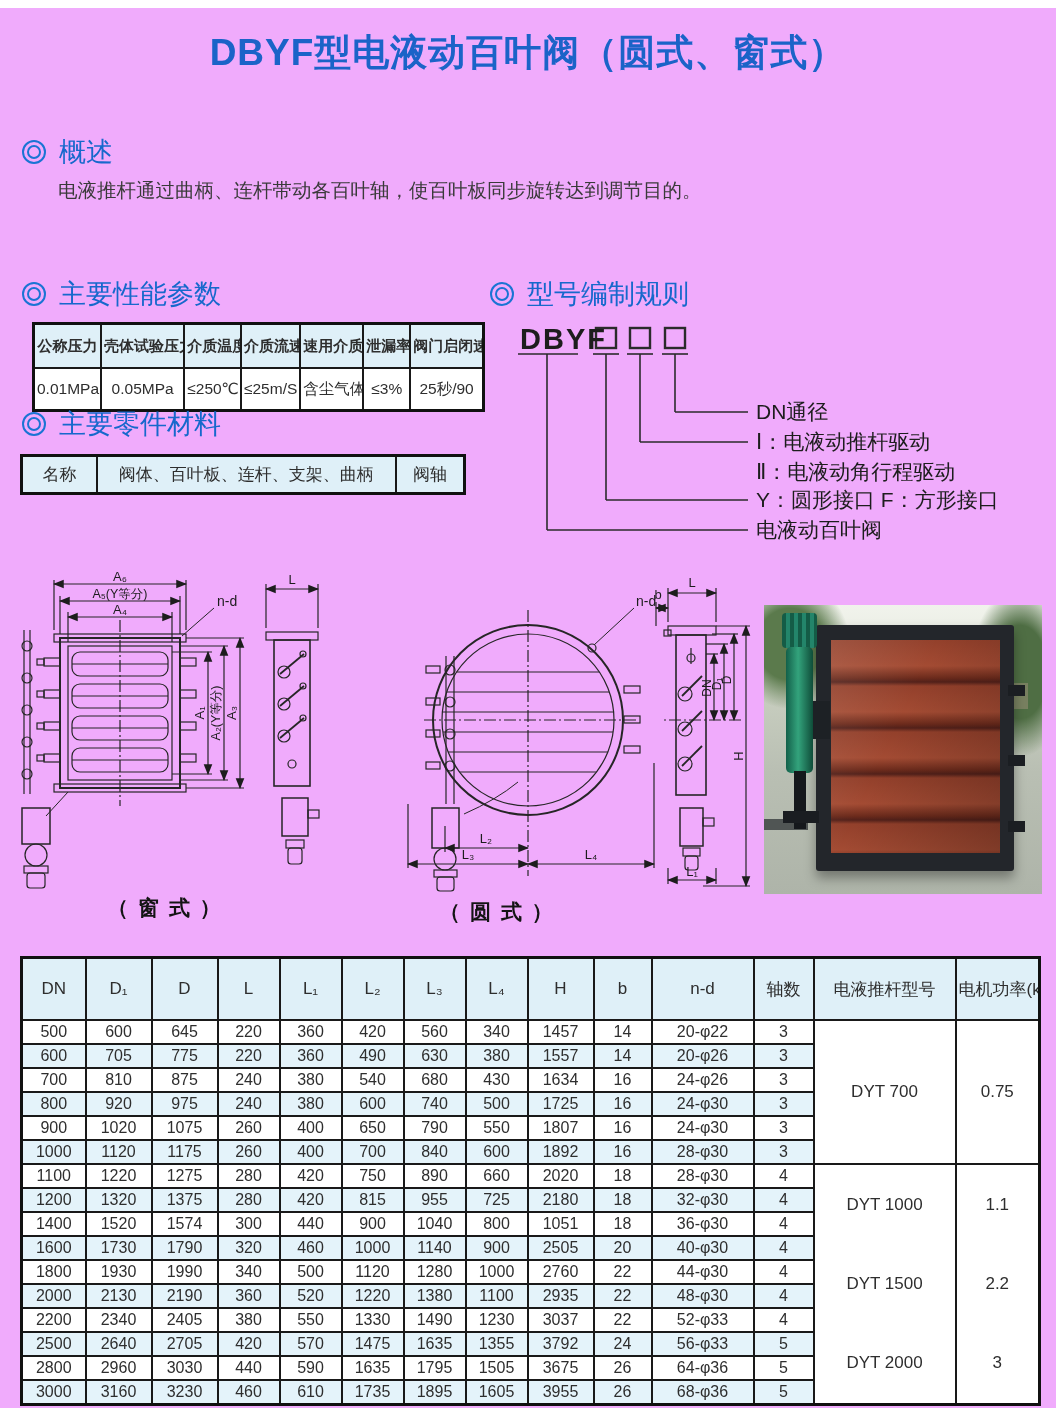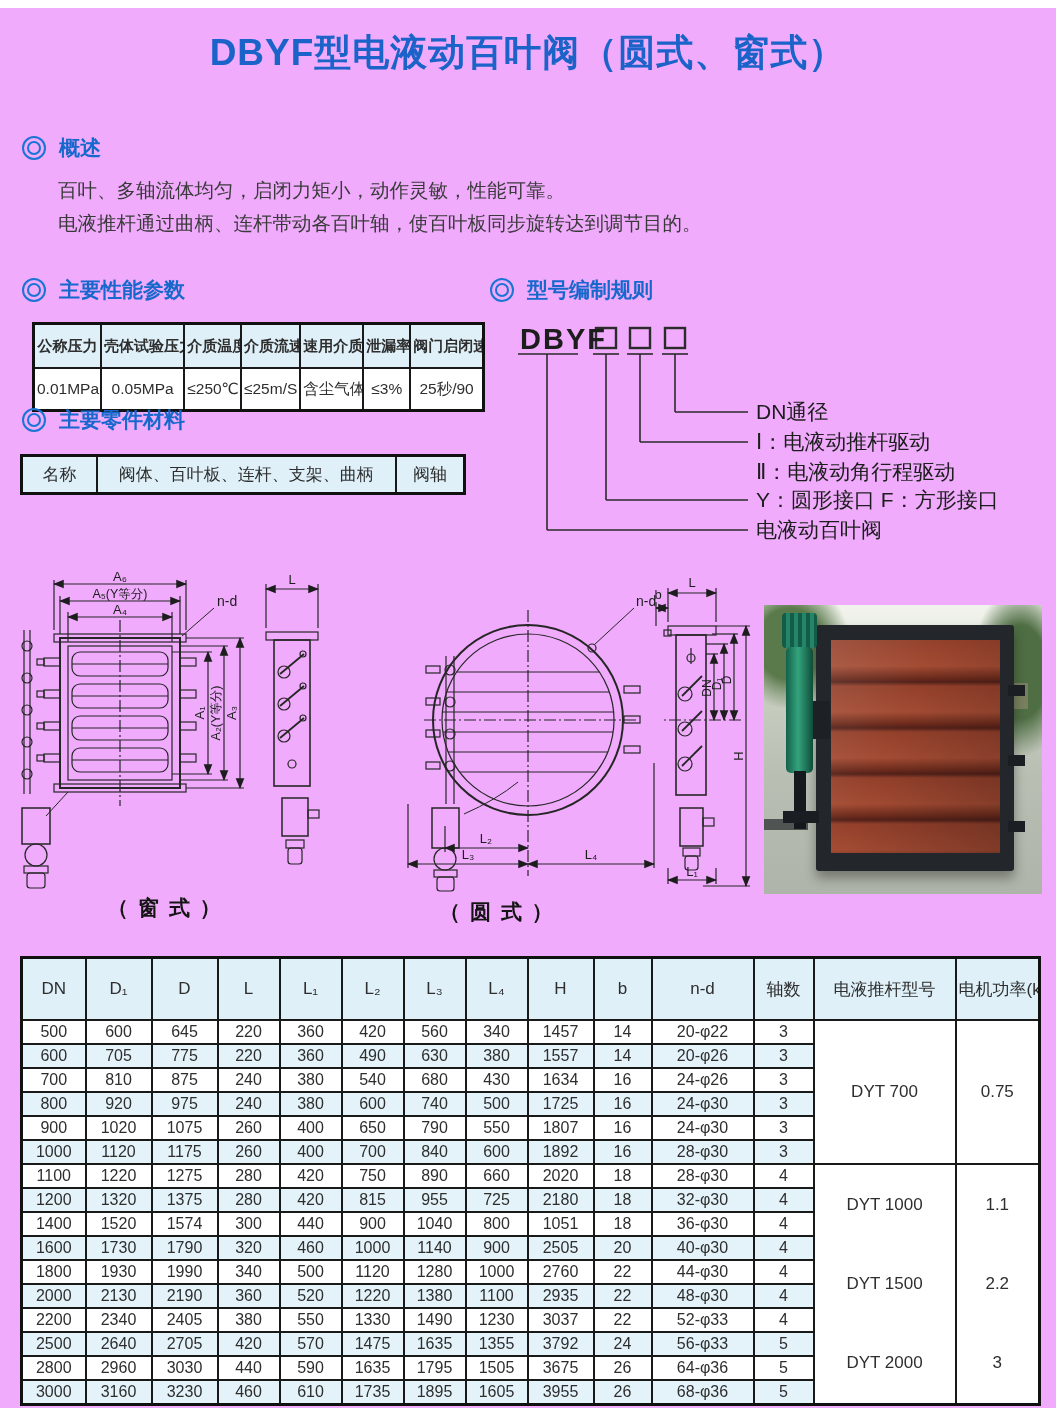--- a/index.html
+++ b/index.html
@@ -2,21 +2,21 @@
 <html><head>
 <meta charset="utf-8">
 <style>
   html,body{margin:0;padding:0;background:#ffffff;}
   body{font-family:"Liberation Sans","DejaVu Sans",sans-serif;color:#2e2e2e;}
   #page{position:relative;width:1056px;height:1408px;margin:8px auto;background:#f0abfc;overflow:hidden;}
 
   .page-title{position:absolute;top:20px;left:0;width:100%;text-align:center;
     font-size:37px;font-weight:bold;color:#1b63c8;letter-spacing:1px;}
 
-  .sec-h{position:absolute;display:flex;align-items:center;gap:13px;color:#1668cc;font-weight:bold;font-size:21px;}
+  .sec-h{position:absolute;display:flex;align-items:center;gap:13px;color:#1668cc;font-weight:normal;font-size:27px;}
   .sec-icon{width:20px;height:20px;border:2.5px solid #1a74d4;border-radius:50%;position:relative;flex:0 0 auto;}
   .sec-icon::after{content:"";position:absolute;inset:3px;border:2.5px solid #1a74d4;border-radius:50%;}
 
   .overview-text{position:absolute;left:58px;top:166px;width:965px;font-size:19.5px;
     line-height:33px;color:#3a3a3a;}
 
   table{border-collapse:collapse;table-layout:fixed;}
   .data-table{border:3px solid #111;}
   .data-table th,.data-table td{border:2px solid #191919;text-align:center;padding:0 2px;
     overflow:hidden;white-space:nowrap;}
@@ -80,21 +80,20 @@
 
 <div id="page">
 
   <div class="page-title">DBYF型电液动百叶阀（圆式、窗式）</div>
 
   <div class="sec-h" style="left:22px;top:126px;">
     <span class="sec-icon"></span>
     <span>概述</span>
   </div>
   <div class="overview-text">
-    <div>百叶、多轴流体均匀，启闭力矩小，动作灵敏，性能可靠。</div>
     <div>电液推杆通过曲柄、连杆带动各百叶轴，使百叶板同步旋转达到调节目的。</div>
   </div>
 
   <div class="sec-h" style="left:22px;top:268px;">
     <span class="sec-icon"></span>
     <span>主要性能参数</span>
   </div>
   <table id="perf-table" class="data-table">
     <colgroup>
         <col style="width:15%">

